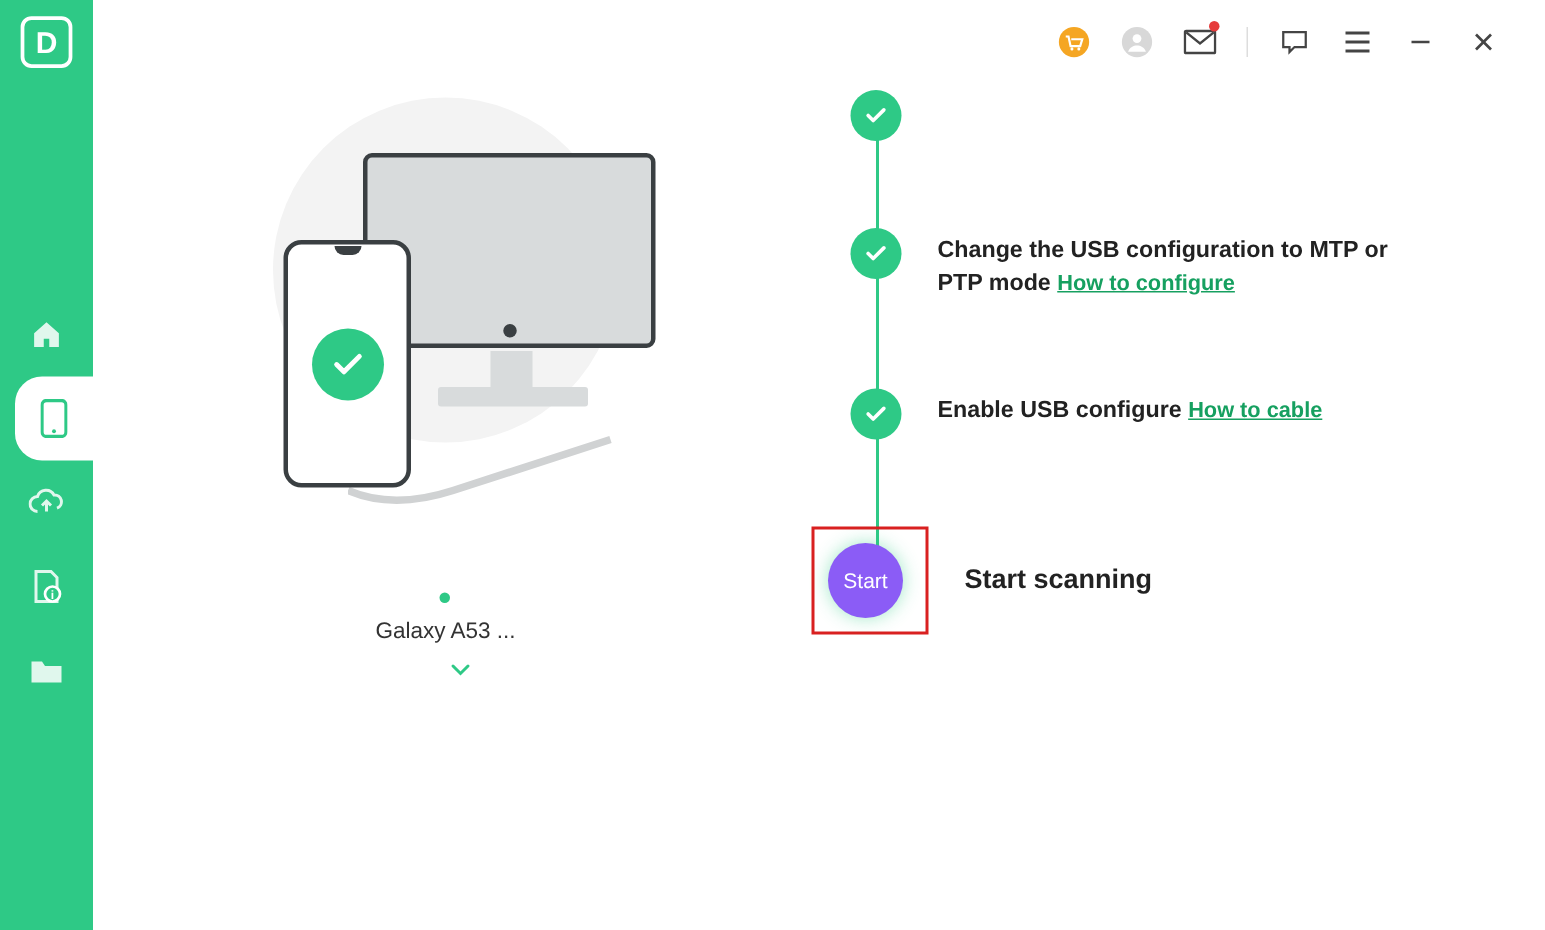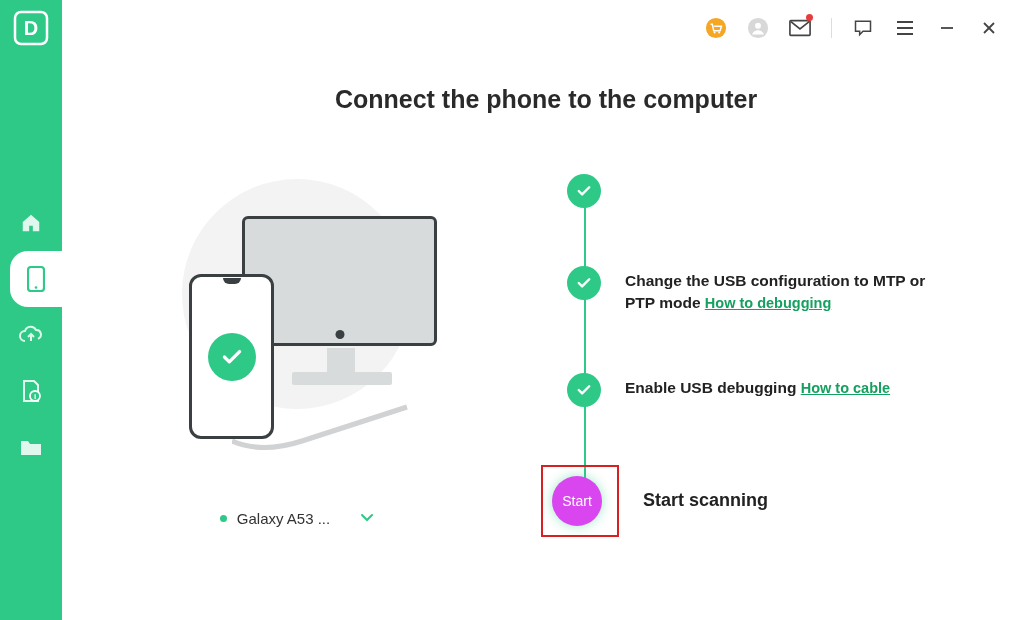--- a/index.html
+++ b/index.html
@@ -195,20 +195,21 @@
       width: 200px;
       height: 55px;
     }
 
     .device-select {
       margin-top: 55px;
       display: flex;
       align-items: center;
       gap: 10px;
       cursor: pointer;
+      flex-direction: column;
     }
     .device-dot {
       width: 7px;
       height: 7px;
       background: #2ec986;
       border-radius: 50%;
     }
     .device-name {
       font-size: 15px;
       color: #333;
@@ -267,21 +268,21 @@
     }
     .start-box {
       border: 2px solid #d92020;
       padding: 9px 15px 9px 9px;
       display: inline-flex;
     }
     .start-btn {
       width: 50px;
       height: 50px;
       border-radius: 50%;
-      background: #d946ef;
+      background: #8b5cf6;
       color: #fff;
       font-size: 14px;
       font-weight: 500;
       display: flex;
       align-items: center;
       justify-content: center;
       box-shadow: 0 0 12px rgba(46,201,134,0.45);
       cursor: pointer;
     }
     .start-label {
@@ -380,21 +381,20 @@
   </div>
   <div class="icon">
     <svg width="16" height="16" viewBox="0 0 16 16">
       <line x1="3" y1="3" x2="13" y2="13" stroke="#444" stroke-width="1.8"></line>
       <line x1="13" y1="3" x2="3" y2="13" stroke="#444" stroke-width="1.8"></line>
     </svg>
   </div>
 </div>
 
 <div class="content">
-  <h1 class="page-title">Connect the phone to the computer</h1>
 
   <div class="split">
 
     <div class="left-col">
       <div class="illustration">
         <div class="bg-circle"></div>
         <div class="monitor-screen">
           <div class="monitor-btn"></div>
         </div>
         <div class="monitor-stand"></div>
@@ -436,32 +436,32 @@
 
       <div class="step-row">
         <div class="step-circle">
           <svg width="18" height="18" viewBox="0 0 24 24">
             <path d="M5 12l4.5 4.5L19 7" fill="none" stroke="#ffffff" stroke-width="3.2" stroke-linecap="round" stroke-linejoin="round"></path>
           </svg>
         </div>
         <div class="step-text">
           <span>Change the USB configuration to MTP or PTP mode</span>
           <span> </span>
-          <span class="step-link">How to debugging</span>
+          <span class="step-link">How to configure</span>
         </div>
       </div>
 
       <div class="step-row">
         <div class="step-circle">
           <svg width="18" height="18" viewBox="0 0 24 24">
             <path d="M5 12l4.5 4.5L19 7" fill="none" stroke="#ffffff" stroke-width="3.2" stroke-linecap="round" stroke-linejoin="round"></path>
           </svg>
         </div>
         <div class="step-text">
-          <span>Enable USB debugging</span>
+          <span>Enable USB configure</span>
           <span> </span>
           <span class="step-link">How to cable</span>
         </div>
       </div>
 
       <div class="start-row" style="margin-left:-26px;">
         <div class="start-box">
           <div class="start-btn">
             <span>Start</span>
           </div>

